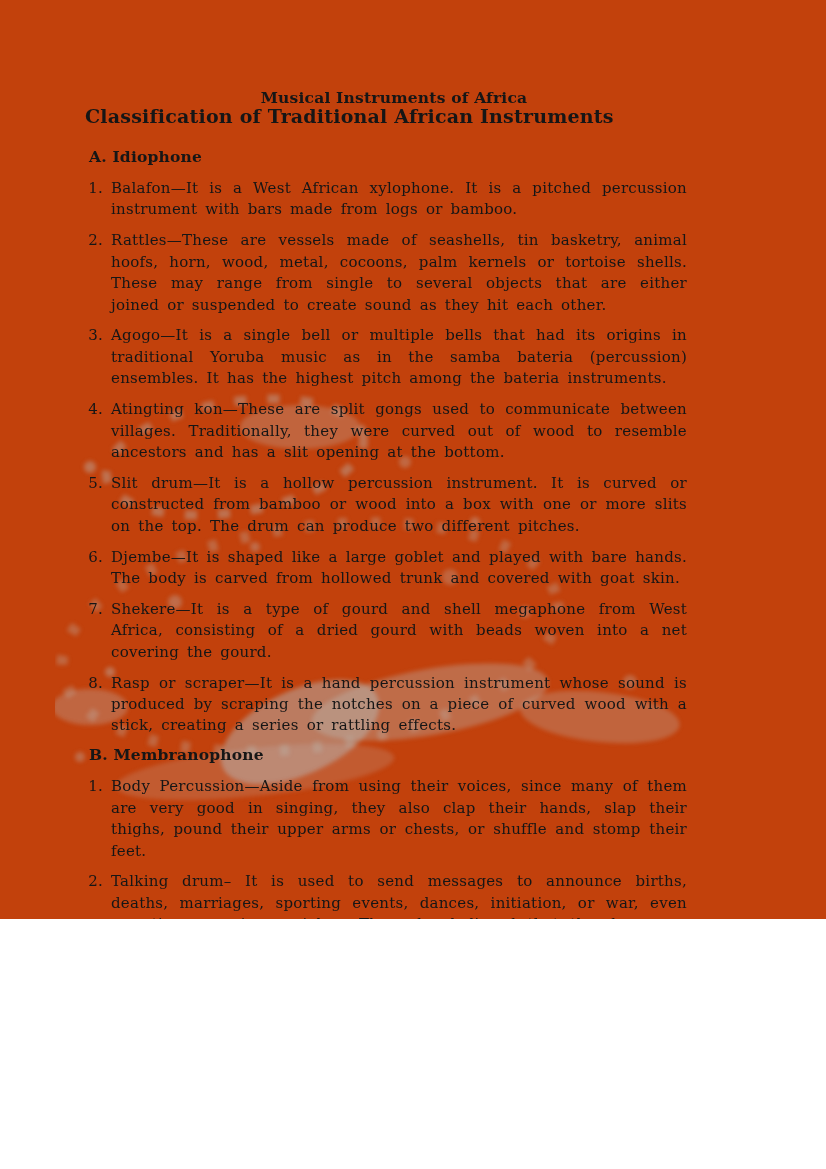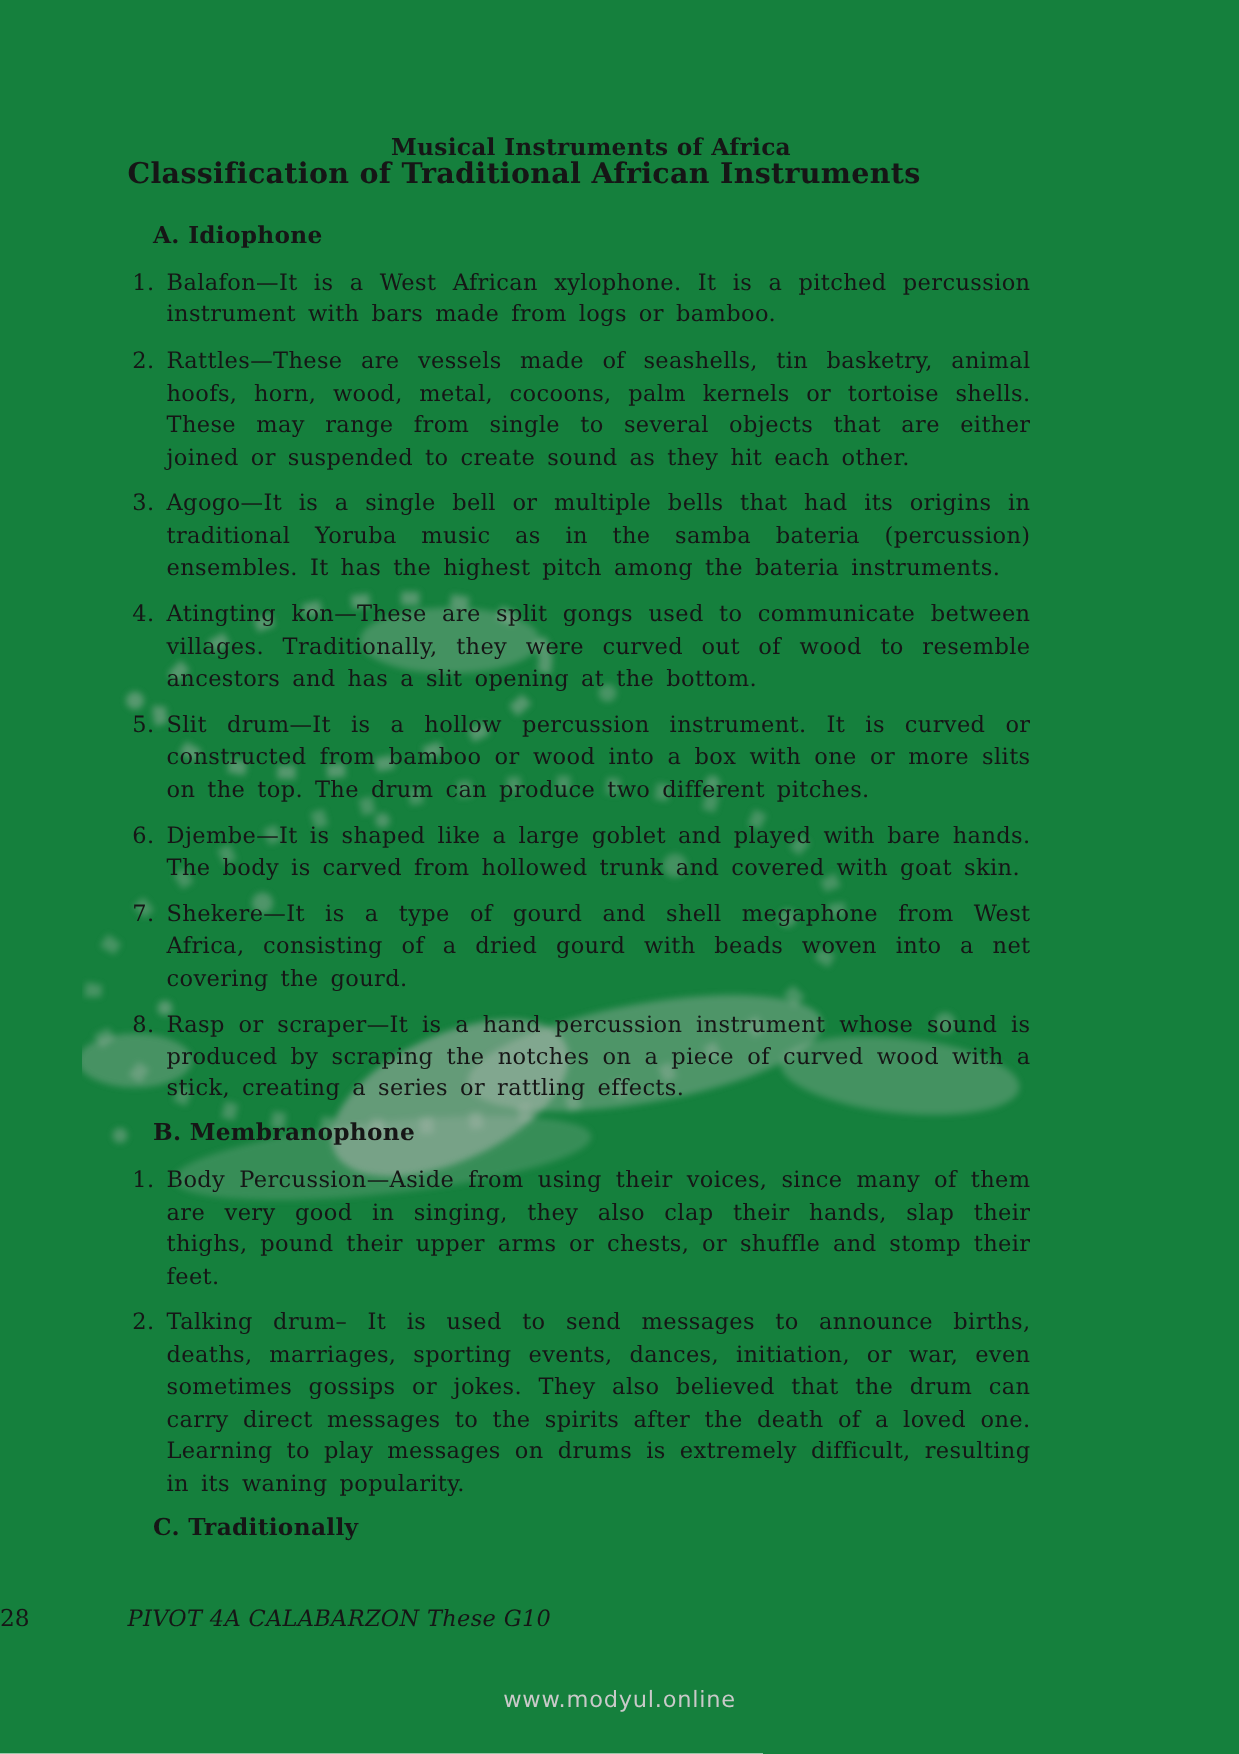--- a/index.html
+++ b/index.html
@@ -1,20 +1,20 @@
 <!DOCTYPE html>
 <html><head>
 <meta charset="utf-8">
 <style>
   html, body { margin: 0; padding: 0; background: #ffffff; }
   .page {
     position: relative;
     width: 826px;
-    height: 1169px;
-    background: #15803d;
+    height: 919px;
+    background: #c2410c;
     overflow: hidden;
     font-family: "DejaVu Serif", "Liberation Serif", serif;
     color: #161616;
   }
   .stamp {
     position: absolute;
     left: 55px;
     top: 372px;
     z-index: 0;
     pointer-events: none;
@@ -36,21 +36,21 @@
   .subtitle {
     font-weight: bold;
     font-size: 19px;
     line-height: 19px;
     letter-spacing: 0.2px;
   }
   .heading {
     font-weight: bold;
     font-size: 15.5px;
     line-height: 17px;
-    margin: 0 0 13px 17px;
+    margin: 0 0 13px 4px;
     letter-spacing: 0.2px;
   }
   .heading.first { margin-top: 22px; }
   ol.items {
     margin: 0 16px 0 0;
     padding: 0 0 0 26px;
     list-style: decimal;
   }
   ol.items li {
     font-size: 15px;

